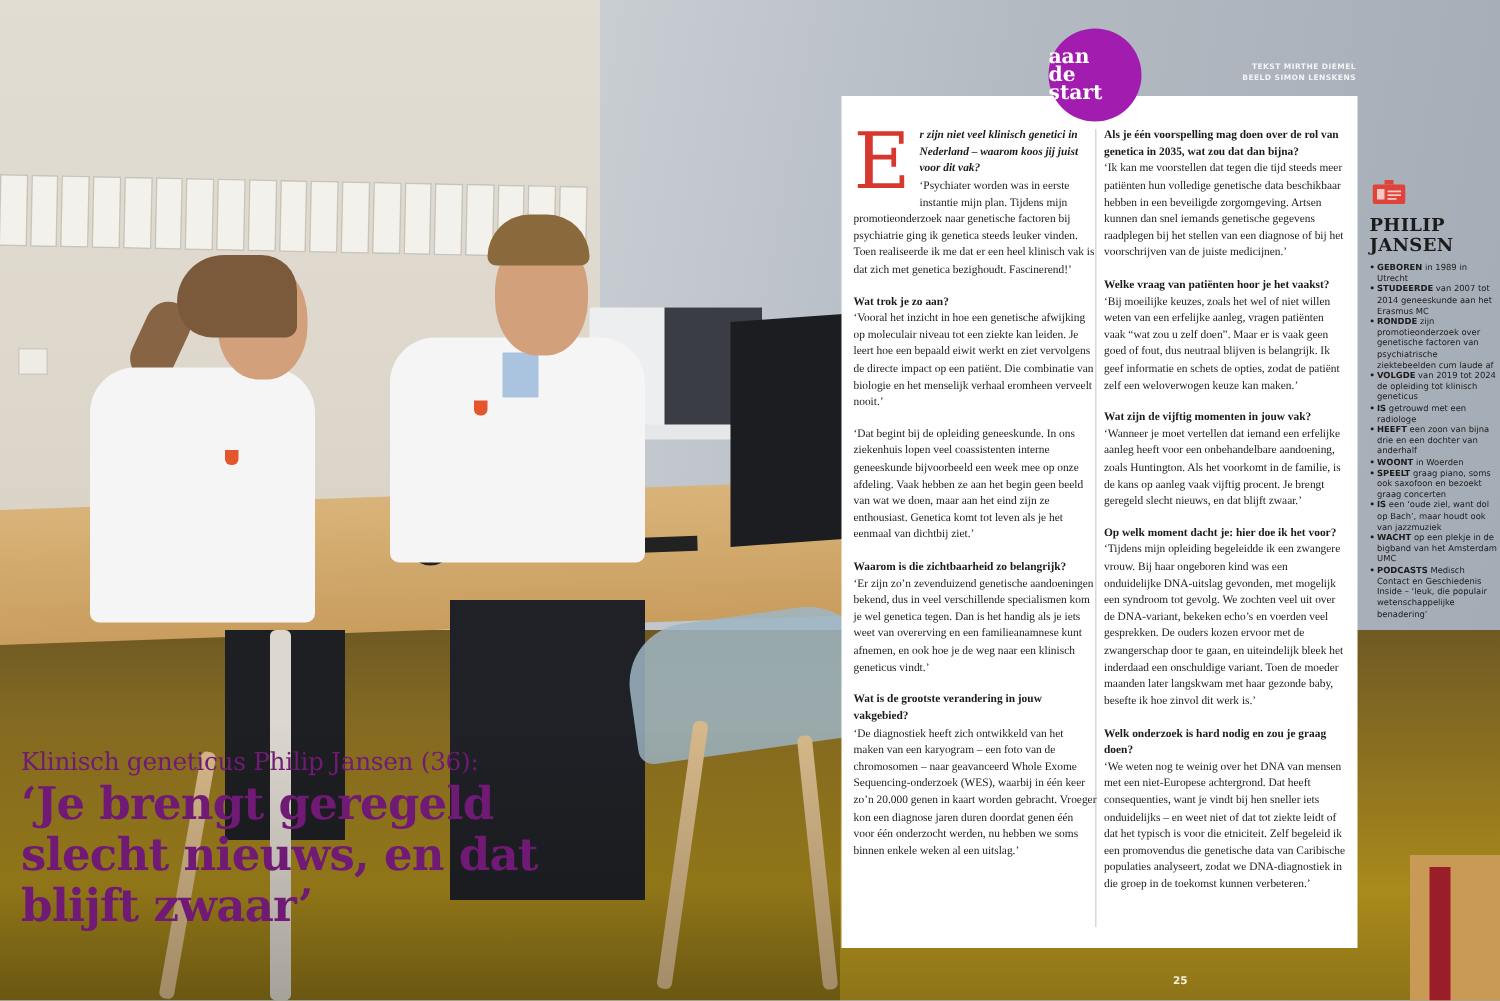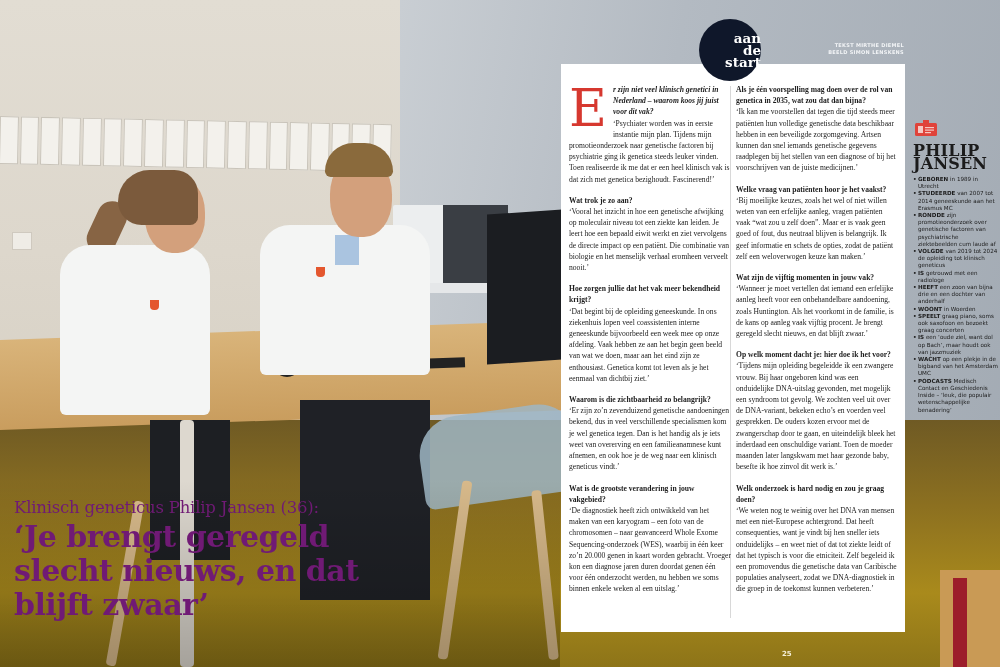--- a/index.html
+++ b/index.html
@@ -54,38 +54,38 @@
   .toy-red { position: absolute; left: 953px; top: 578px; width: 14px; height: 89px; background: #9c1d2a; }
   .shade { position: absolute; left: 0; top: 480px; width: 560px; height: 187px; background: linear-gradient(180deg, rgba(0,0,0,0) 0%, rgba(0,0,0,.25) 100%); }
 
   
   .title-block { position: absolute; left: 14px; top: 498px; width: 360px; color: #701a75; }
   .kicker { font-family: "DejaVu Serif", serif; font-size: 16.5px; line-height: 20px; letter-spacing: -0.2px; }
   .headline { font-family: "DejaVu Serif", serif; font-weight: bold; font-size: 30px; line-height: 34px; letter-spacing: -0.5px; margin-top: 2px; }
 
   
   .panel { position: absolute; left: 561px; top: 64px; width: 344px; height: 568px; background: #ffffff; }
-  .badge { position: absolute; left: 699px; top: 19px; width: 62px; height: 62px; border-radius: 50%; background: #0f172a;
+  .badge { position: absolute; left: 699px; top: 19px; width: 62px; height: 62px; border-radius: 50%; background: #a21caf;
     color: #fff; font-family: "DejaVu Serif", serif; font-weight: bold; font-size: 13.5px; line-height: 12px;
-    display: flex; flex-direction: column; align-items: flex-end; justify-content: center; z-index: 3; }
+    display: flex; flex-direction: column; align-items: flex-start; justify-content: center; z-index: 3; }
   .credits { position: absolute; right: 96px; top: 42px; text-align: right; font-family: "DejaVu Sans", sans-serif;
     font-weight: bold; font-size: 5px; line-height: 6.5px; color: #f2f4f6; letter-spacing: .3px; text-transform: uppercase; }
   .col { position: absolute; top: 84px; width: 162px; font-family: "Liberation Serif", serif; font-size: 7.6px; line-height: 11.2px; color: #1b1b1b; }
   .col1 { left: 569px; }
   .col2 { left: 736px; }
   .col-rule { position: absolute; left: 730px; top: 86px; width: 1px; height: 532px; background: #d8d8d8; }
   .qa { margin-bottom: 10px; }
   .q { font-weight: bold; }
   .dropcap { float: left; font-family: "DejaVu Serif", serif; font-size: 52px; line-height: 44px; color: #d6382f; margin: 2px 6px 0 0; width: 38px; height: 46px; text-align: center; }
   .lead-q { font-weight: bold; font-style: italic; }
 
   
   .sidebar { position: absolute; left: 913px; top: 120px; width: 86px; color: #1b1b1b; }
   .id-icon { width: 22px; height: 16px; position: relative; margin-left: 2px; }
-  .sidebar-name { font-family: "DejaVu Serif", serif; font-weight: bold; font-size: 16px; line-height: 13px; margin-top: 8px; letter-spacing: .2px; }
+  .sidebar-name { font-family: "DejaVu Serif", serif; font-weight: bold; font-size: 12px; line-height: 13px; margin-top: 8px; letter-spacing: .2px; }
   .facts { list-style: none; margin-top: 6px; font-family: "DejaVu Sans", sans-serif; font-size: 5.6px; line-height: 7.2px; font-weight: bold; }
   .facts li { position: relative; padding-left: 5px; }
   .facts li::before { content: "•"; position: absolute; left: 0; }
   .facts .cap { font-weight: bold; }
   .facts .rest { font-weight: normal; }
 
   .page-number { position: absolute; left: 782px; top: 650px; font-family: "DejaVu Sans", sans-serif; font-weight: bold; font-size: 7px; color: #f5efd8; }
 </style>
 </head>
 <body>
@@ -174,21 +174,20 @@
   <div class="qa">
     <span class="dropcap">E</span>
     <div class="q lead-q">r zijn niet veel klinisch genetici in Nederland – waarom koos jij juist voor dit vak?</div>
     <div class="a">‘Psychiater worden was in eerste instantie mijn plan. Tijdens mijn promotieonderzoek naar genetische factoren bij psychiatrie ging ik genetica steeds leuker vinden. Toen realiseerde ik me dat er een heel klinisch vak is dat zich met genetica bezighoudt. Fascinerend!’</div>
   </div>
   <div class="qa">
     <div class="q">Wat trok je zo aan?</div>
     <div class="a">‘Vooral het inzicht in hoe een genetische afwijking op moleculair niveau tot een ziekte kan leiden. Je leert hoe een bepaald eiwit werkt en ziet vervolgens de directe impact op een patiënt. Die combinatie van biologie en het menselijk verhaal eromheen verveelt nooit.’</div>
   </div>
   <div class="qa">
-    <div class="q">Hoe zorgen jullie dat het vak meer bekendheid krijgt?</div>
     <div class="a">‘Dat begint bij de opleiding geneeskunde. In ons ziekenhuis lopen veel coassistenten interne geneeskunde bijvoorbeeld een week mee op onze afdeling. Vaak hebben ze aan het begin geen beeld van wat we doen, maar aan het eind zijn ze enthousiast. Genetica komt tot leven als je het eenmaal van dichtbij ziet.’</div>
   </div>
   <div class="qa">
     <div class="q">Waarom is die zichtbaarheid zo belangrijk?</div>
     <div class="a">‘Er zijn zo’n zevenduizend genetische aandoeningen bekend, dus in veel verschillende specialismen kom je wel genetica tegen. Dan is het handig als je iets weet van overerving en een familieanamnese kunt afnemen, en ook hoe je de weg naar een klinisch geneticus vindt.’</div>
   </div>
   <div class="qa">
     <div class="q">Wat is de grootste verandering in jouw vakgebied?</div>
     <div class="a">‘De diagnostiek heeft zich ontwikkeld van het maken van een karyogram – een foto van de chromosomen – naar geavanceerd Whole Exome Sequencing-onderzoek (WES), waarbij in één keer zo’n 20.000 genen in kaart worden gebracht. Vroeger kon een diagnose jaren duren doordat genen één voor één onderzocht werden, nu hebben we soms binnen enkele weken al een uitslag.’</div>
   </div>

